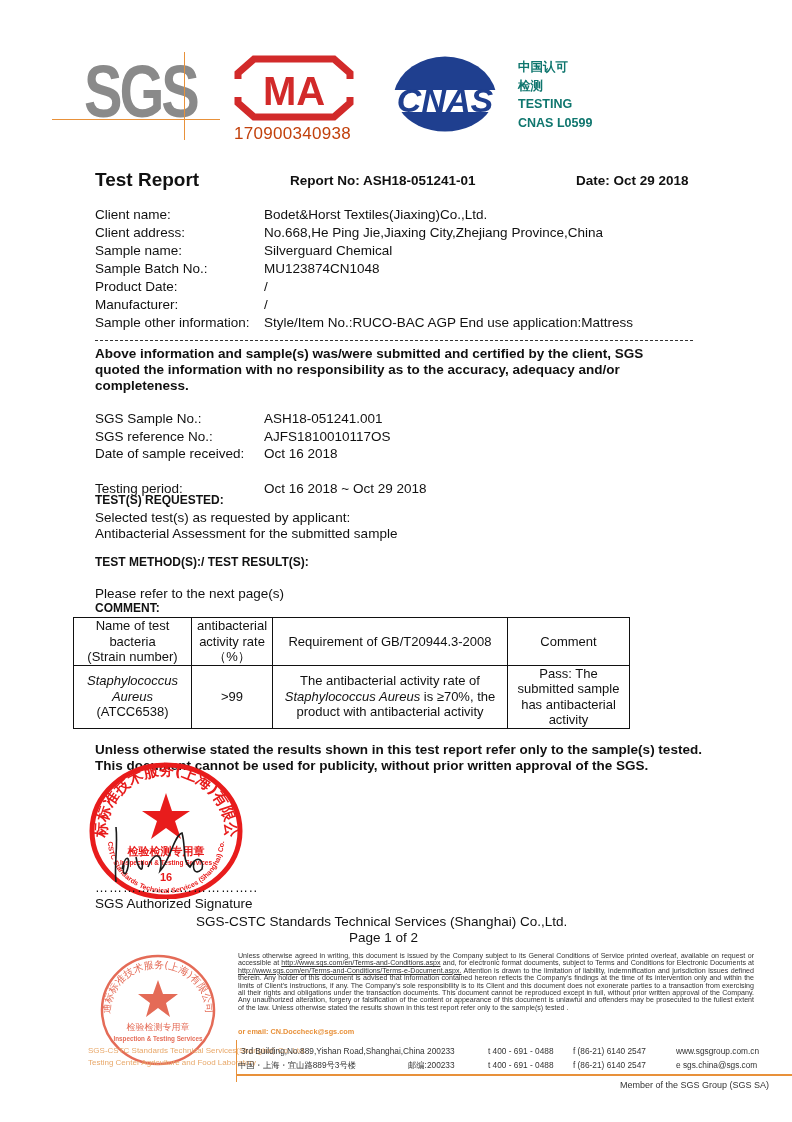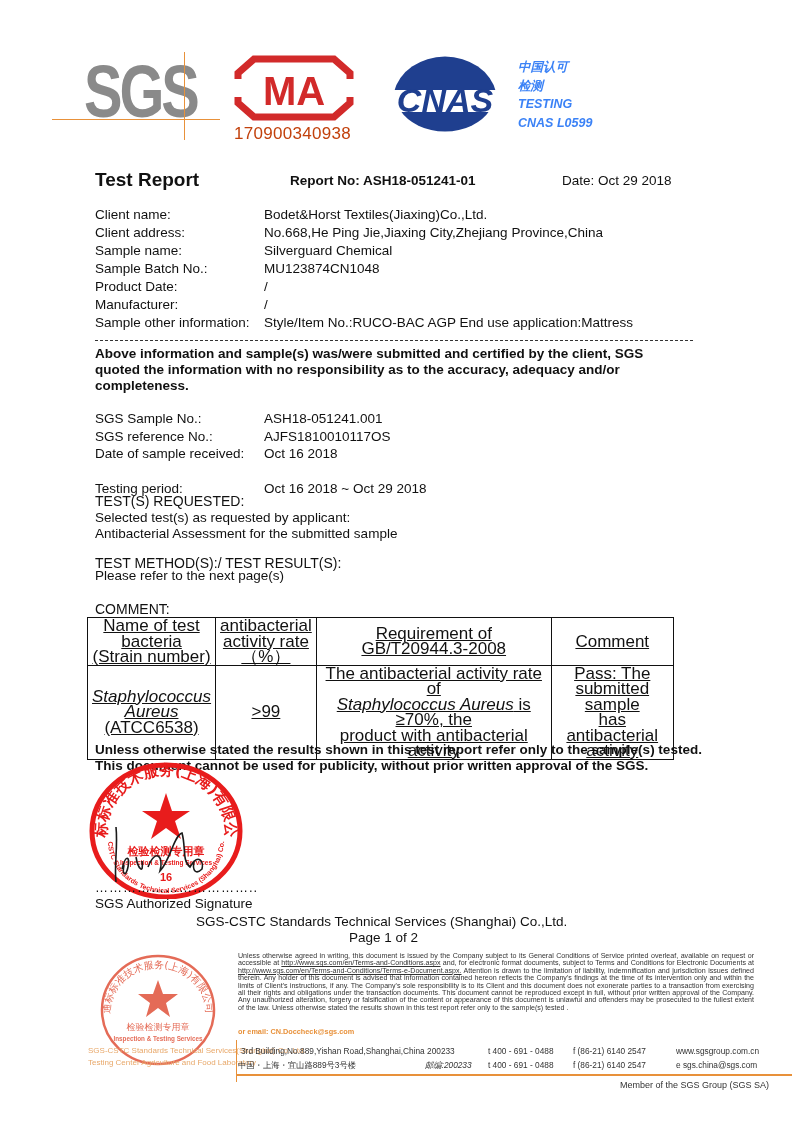--- a/index.html
+++ b/index.html
@@ -10,39 +10,39 @@
   
   .sgs-logo { left: 84px; top: 55px; font-family: "Liberation Sans", sans-serif; font-weight: bold;
               font-size: 74px; color: #8a8a8a; letter-spacing: -4px; transform: scaleX(0.78); transform-origin: left top; line-height: 74px; }
   .sgs-hline { left: 52px; top: 119px; width: 168px; height: 1px; background: #e8913a; }
   .sgs-vline { left: 184px; top: 52px; width: 1px; height: 88px; background: #e8913a; }
 
   .cma-box { left: 232px; top: 55px; width: 124px; height: 66px; }
   .cma-num { left: 234px; top: 124px; font-size: 17px; color: #c2410c; letter-spacing: 0.3px; }
 
   .cnas-logo { left: 382px; top: 52px; width: 126px; height: 92px; }
-  .cnas-text { left: 518px; top: 58px; font-size: 12.5px; font-weight: bold; line-height: 18.5px; color: #3b82f6; font-style: italic; }
+  .cnas-text { left: 518px; top: 58px; font-size: 12.5px; font-weight: bold; line-height: 18.5px; color: #0f766e; }
 
   
   .title { left: 95px; top: 169px; font-size: 19px; font-weight: bold; }
   .report-no { left: 290px; top: 173px; font-size: 13.5px; font-weight: bold; }
-  .report-date { left: 562px; top: 173px; font-size: 13.5px; font-weight: normal; }
+  .report-date { left: 576px; top: 173px; font-size: 13.5px; font-weight: bold; }
 
   .kv { font-size: 13.5px; line-height: 18px; }
   .kv .k { position: absolute; left: 95px; white-space: nowrap; }
   .kv .v { position: absolute; left: 264px; white-space: nowrap; }
 
   .dashed { left: 95px; top: 340px; width: 598px; height: 0; border-top: 1.5px dashed #333; }
 
   .notice-bold { left: 95px; top: 346px; width: 580px; font-size: 13.5px; font-weight: bold; line-height: 16px; }
 
-  .section-head { font-size: 14px; font-weight: normal; left: 95px; }
+  .section-head { font-size: 12px; font-weight: bold; left: 95px; }
   .section-text { font-size: 13.5px; left: 95px; line-height: 16px; }
 
-  table.comment { position: absolute; left: 87px; top: 617px; border-collapse: collapse; font-size: 17px; text-decoration: underline; }
+  table.comment { position: absolute; left: 73px; top: 617px; border-collapse: collapse; font-size: 13px; }
   table.comment td { border: 1px solid #111; text-align: center; vertical-align: middle; line-height: 15.5px; padding: 0 4px; }
   table.comment tr.hdr td { height: 46px; }
   table.comment tr.row td { height: 59px; }
   .italic { font-style: italic; }
 
   .disclaimer-bold { left: 95px; top: 742px; font-size: 13.5px; font-weight: bold; line-height: 16px; }
 
   .sig-dots { left: 95px; top: 880px; font-size: 13px; letter-spacing: 1px; }
   .sig-label { left: 95px; top: 896px; font-size: 13.5px; }
 
@@ -148,21 +148,21 @@
       <span class="k">Testing period:</span>
       <span class="v">Oct 16 2018 ~ Oct 29 2018</span>
     </div>
 </div>
 
 <div class="abs section-head" style="top:493px;">TEST(S) REQUESTED:</div>
 <div class="abs section-text" style="top:510px;">Selected test(s) as requested by applicant:</div>
 <div class="abs section-text" style="top:526px;">Antibacterial Assessment for the submitted sample</div>
 
 <div class="abs section-head" style="top:555px;">TEST METHOD(S):/ TEST RESULT(S):</div>
-<div class="abs section-text" style="top:568px;">Please refer to the next page(s)</div>
+<div class="abs section-text" style="top:586px;">Please refer to the next page(s)</div>
 
 <div class="abs section-head" style="top:601px;">COMMENT:</div>
 
 <table class="comment">
   <tbody>
       <tr class="hdr">
     <td style="width:109px;">
       <div>Name of test</div>
       <div>bacteria</div>
       <div>(Strain number)</div>
@@ -255,20 +255,20 @@
 <div class="abs foot-vline"></div>
 
 <div class="abs foot-row" style="left:0;top:1046px;width:792px;height:12px;">
   <span style="left:241px;">3rd Building,No.889,Yishan Road,Shanghai,China  200233</span>
   <span style="left:488px;">t 400 - 691 - 0488</span>
   <span style="left:573px;">f (86-21) 6140 2547</span>
   <span style="left:676px;">www.sgsgroup.com.cn</span>
 </div>
 <div class="abs foot-row" style="left:0;top:1060px;width:792px;height:12px;">
   <span style="left:238px;">中国・上海・宜山路889号3号楼</span>
-  <span style="left:425px;font-style:italic;">邮编:200233</span>
+  <span style="left:408px;">邮编:200233</span>
   <span style="left:488px;">t 400 - 691 - 0488</span>
   <span style="left:573px;">f (86-21) 6140 2547</span>
   <span style="left:676px;">e  sgs.china@sgs.com</span>
 </div>
 
 <div class="abs foot-hline"></div>
 <div class="abs member">Member of the SGS Group (SGS SA)</div>
 
 </body></html>

